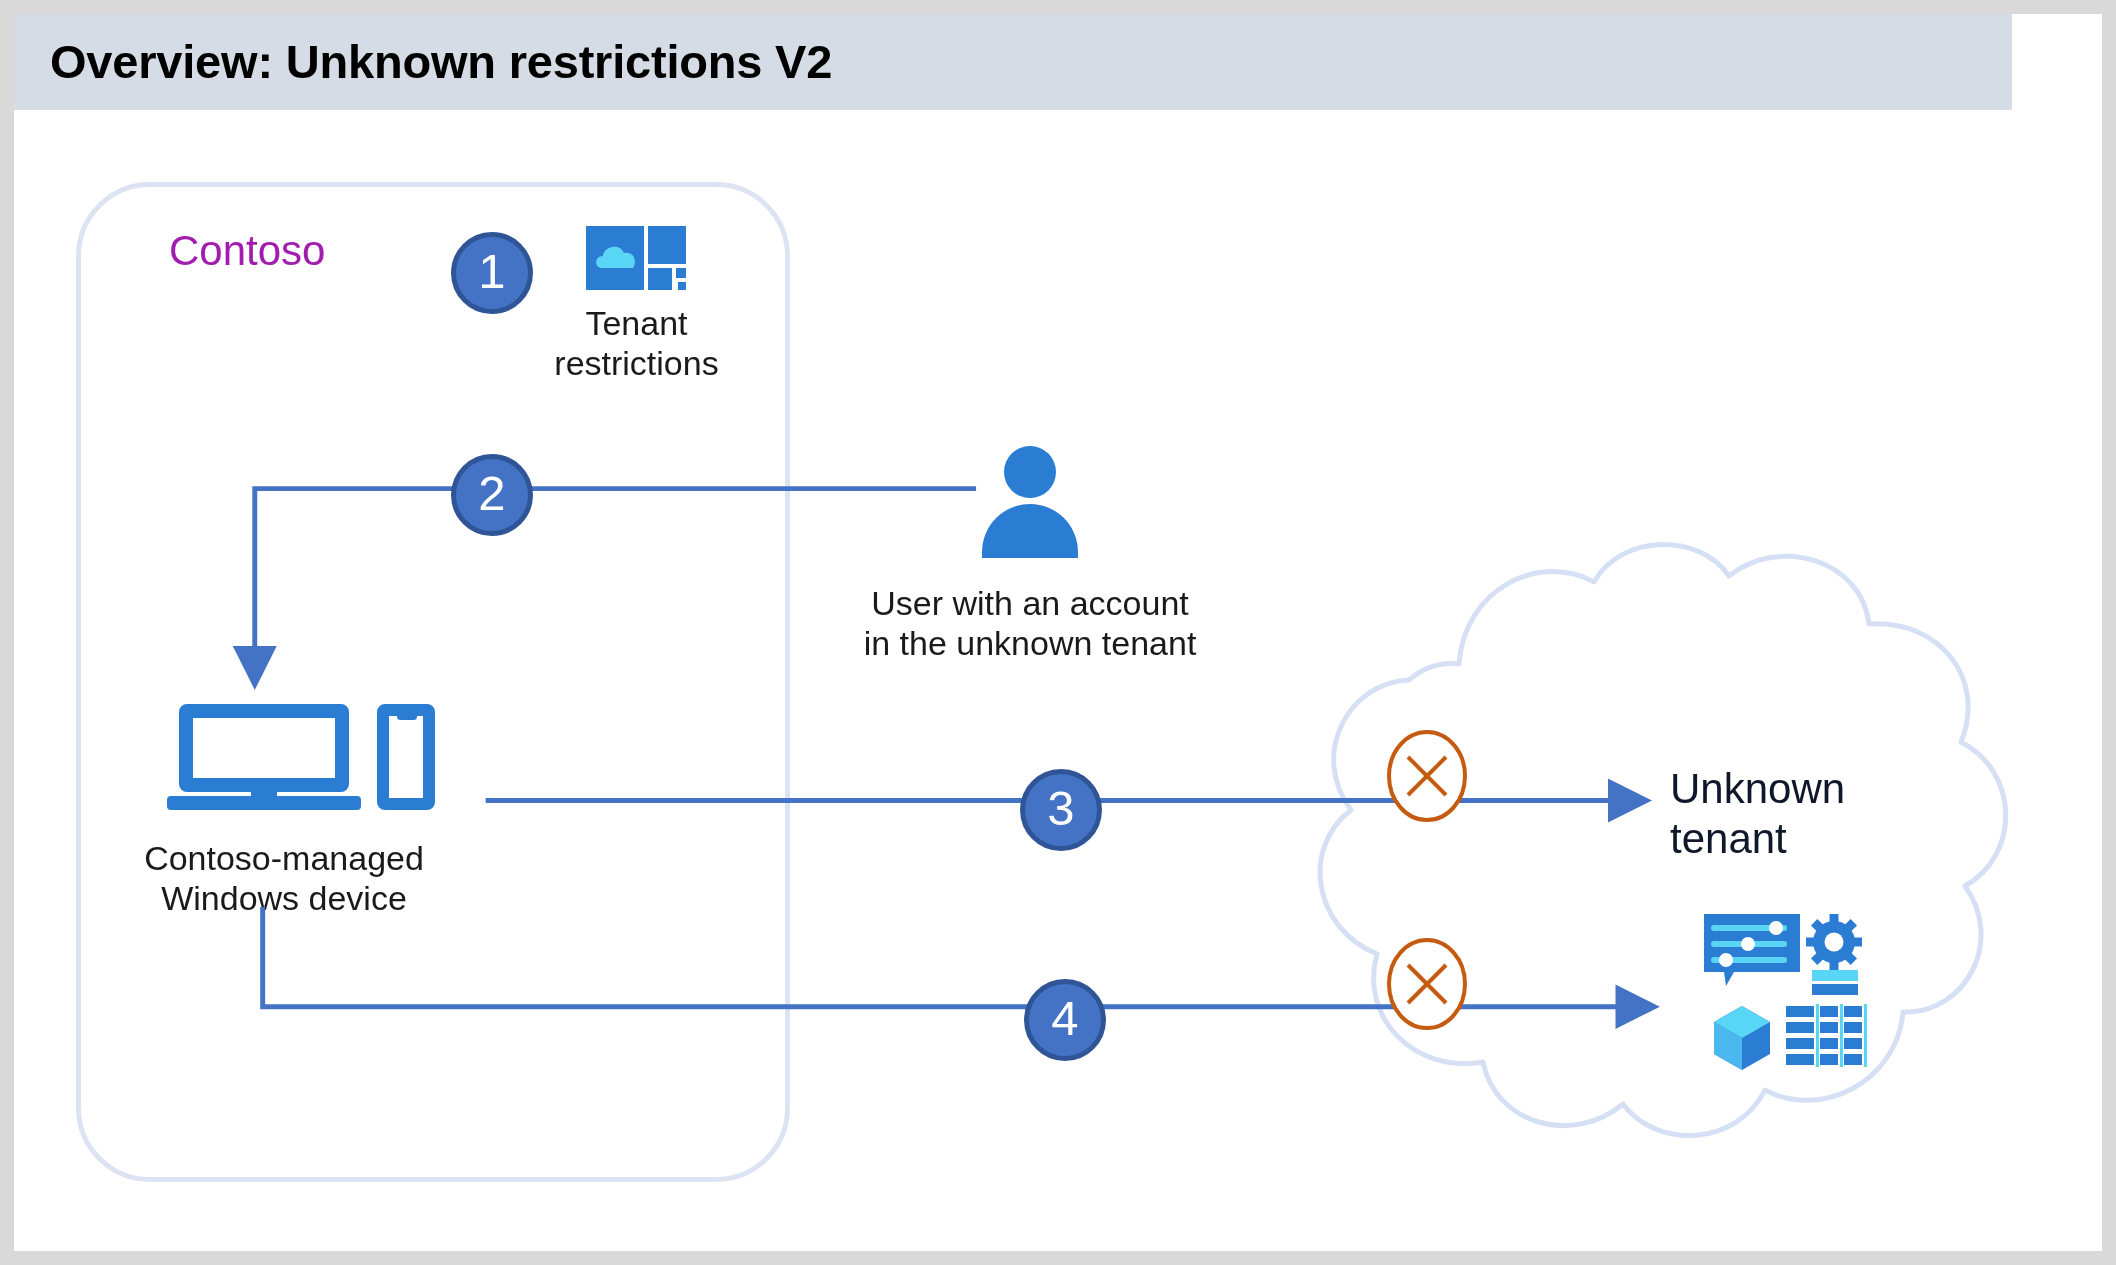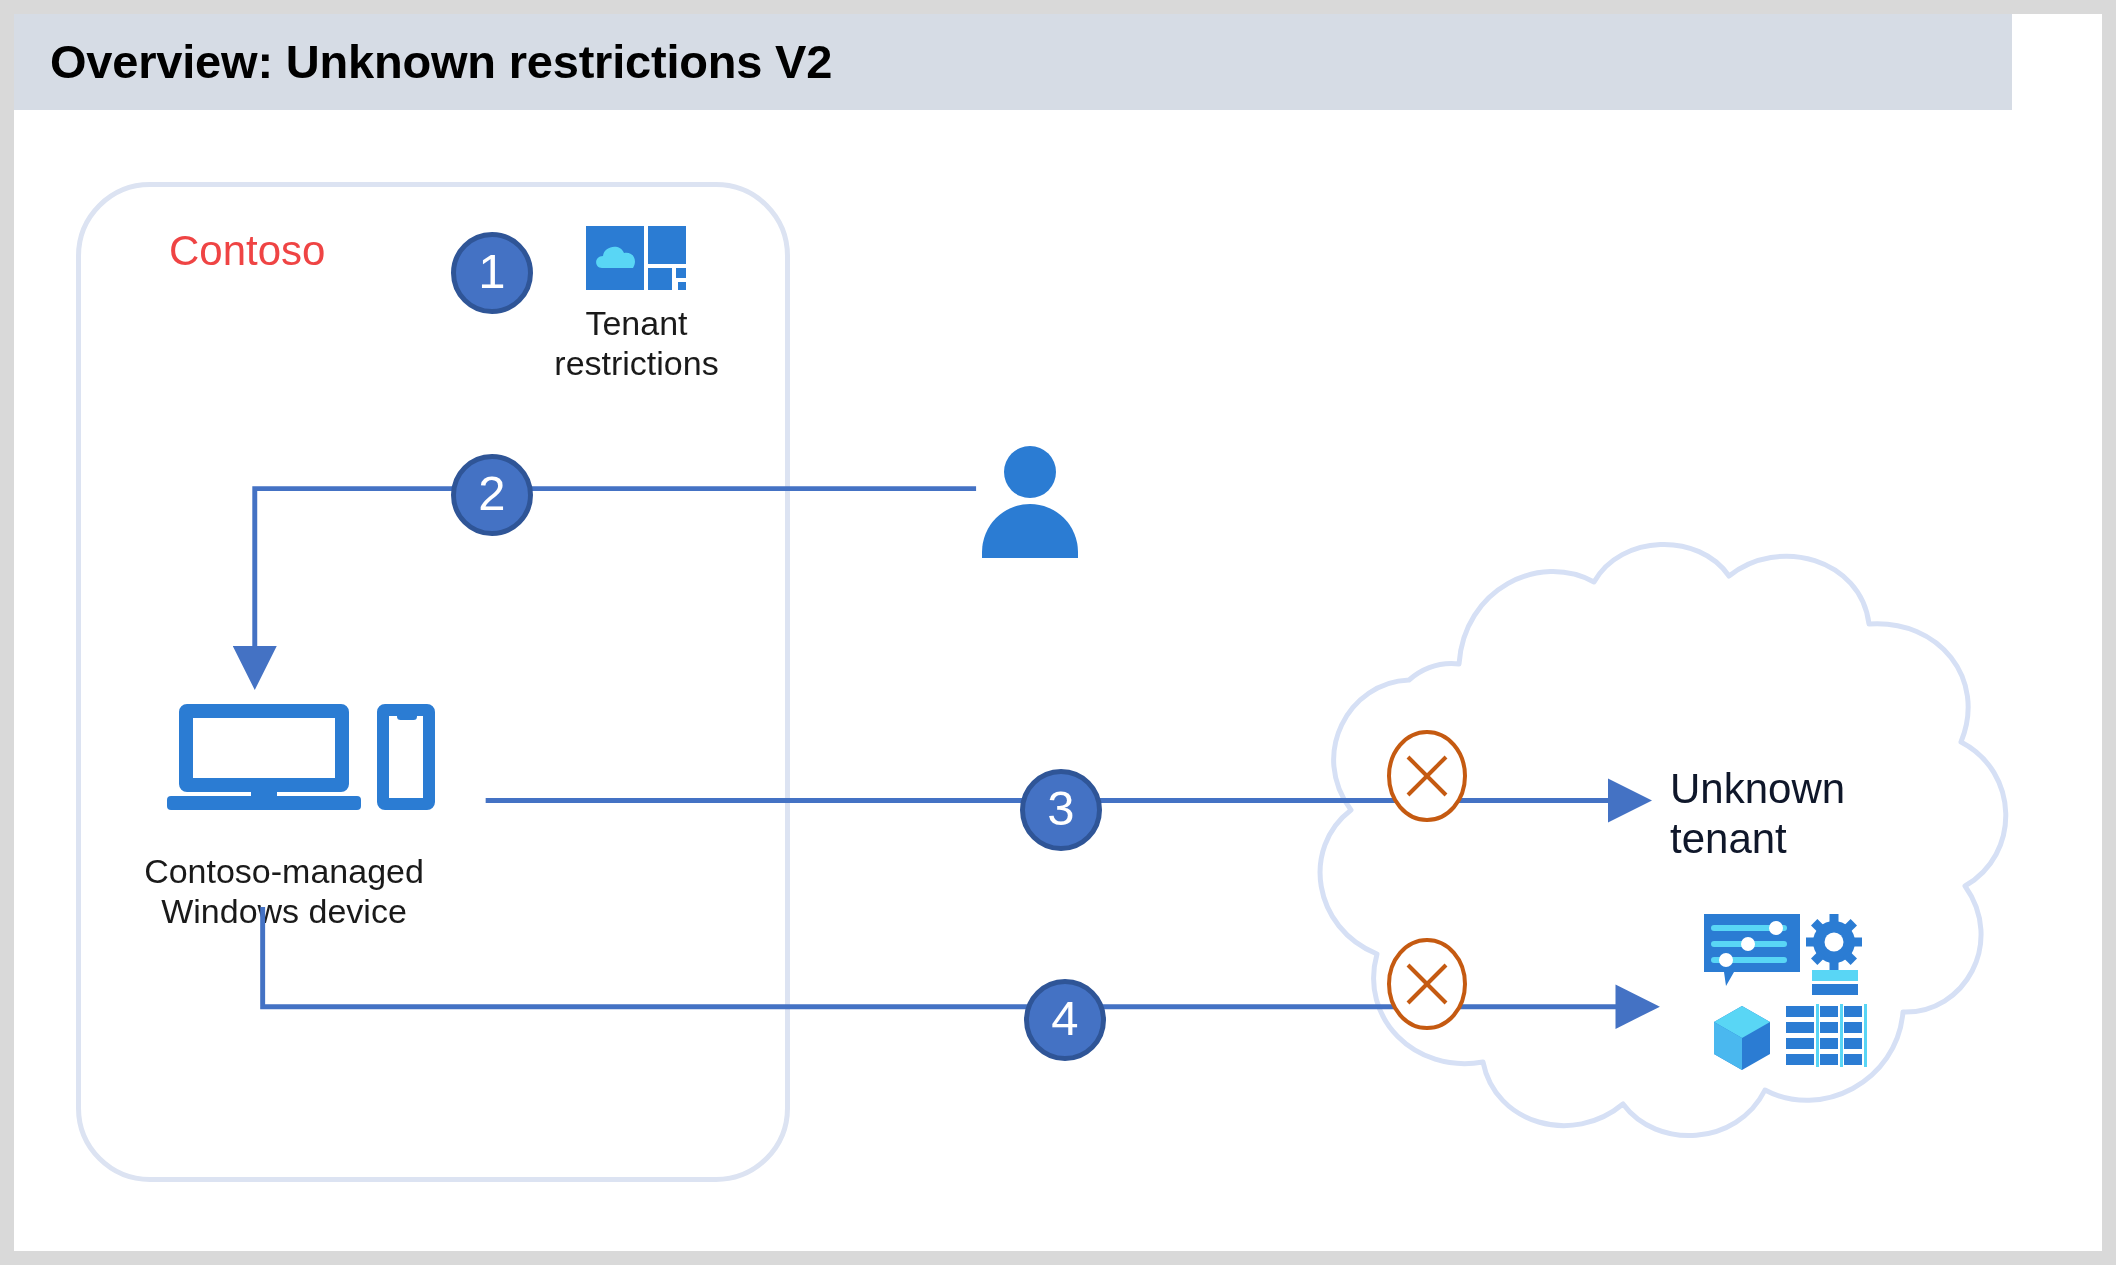--- a/index.html
+++ b/index.html
@@ -57,21 +57,21 @@
     border: 5px solid #dce3f2;
     border-radius: 74px;
     box-sizing: border-box;
     background: transparent;
   }
   .contoso-label {
     position: absolute;
     left: 155px;
     top: 213px;
     font-size: 42px;
-    color: #ef4444;
+    color: #a21caf;
     white-space: nowrap;
   }
 
   
   .step {
     position: absolute;
     border-radius: 50%;
     background: #4472c4;
     border: 5px solid #2f5597;
     box-sizing: border-box;
@@ -289,29 +289,31 @@
       <path d="M 16 42 C 8 42, 8 30, 17 30 C 18 20, 34 17, 38 27
                C 47 25, 52 34, 47 42 Z" fill="#59d6f5"></path>
     </svg>
     <div class="node-label" style="left:500px; top:290px; width:245px;">Tenant
 restrictions</div>
 
     <div class="user-icon">
       <div class="user-head"></div>
       <div class="user-body"></div>
     </div>
+    <div class="node-label" style="left:830px; top:570px; width:372px;">User with an account
+in the unknown tenant</div>
 
     <div class="device-icons">
       <div class="laptop-lid"></div>
       <div class="laptop-notch"></div>
       <div class="laptop-base"></div>
       <div class="phone"></div>
       <div class="phone-speaker"></div>
     </div>
-    <div class="node-label" style="left:110px; top:825px; width:320px;margin-top:13px;">Contoso-managed
+    <div class="node-label" style="left:110px; top:825px; width:320px;">Contoso-managed
 Windows device</div>
 
     <svg class="block-x block-x-3" viewBox="0 0 82 94">
       <ellipse cx="41" cy="47" rx="38" ry="44" fill="#ffffff" stroke="#c55a11" stroke-width="4"></ellipse>
       <line x1="22" y1="28" x2="60" y2="66" stroke="#c55a11" stroke-width="4"></line>
       <line x1="60" y1="28" x2="22" y2="66" stroke="#c55a11" stroke-width="4"></line>
     </svg>
 
     <svg class="block-x block-x-4" viewBox="0 0 82 94">
       <ellipse cx="41" cy="47" rx="38" ry="44" fill="#ffffff" stroke="#c55a11" stroke-width="4"></ellipse>

